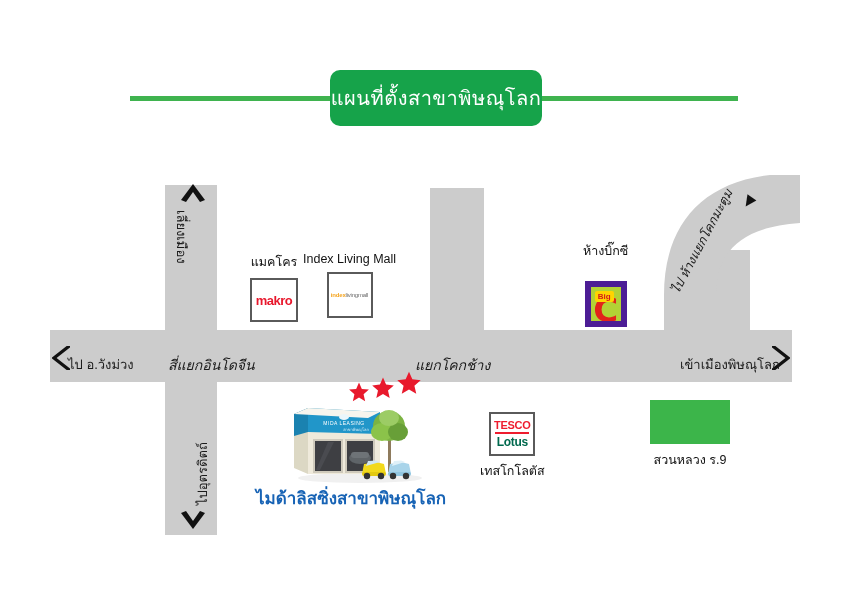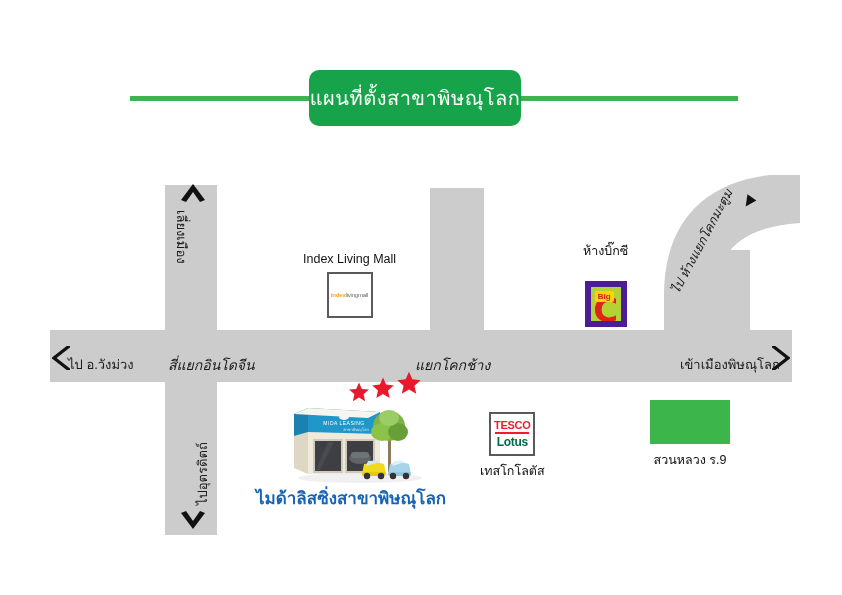--- a/index.html
+++ b/index.html
@@ -22,21 +22,21 @@
   .header-rule {
     position: absolute;
     left: 130px;
     top: 96px;
     width: 608px;
     height: 5px;
     background: #3fb34f;
   }
   .title-box {
     position: absolute;
-    left: 309px;
+    left: 330px;
     top: 70px;
     width: 212px;
     height: 56px;
     background: #16a34a;
     border-radius: 10px;
     display: flex;
     align-items: center;
     justify-content: center;
     box-sizing: border-box;
   }
@@ -321,20 +321,26 @@
   <div class="vlabel vlabel-uttaradit">ไปอุตรดิตถ์</div>
 
   <div class="hlabel hlabel-wangmuang">ไป อ.วังม่วง</div>
   <div class="hlabel hlabel-phitsanulok">เข้าเมืองพิษณุโลก</div>
 
   <div class="junction junction-indochina">สี่แยกอินโดจีน</div>
   <div class="junction junction-khokchang">แยกโคกช้าง</div>
 
   <div class="ramp-label">ไป ห้างแยกโคกมะตูม</div>
 
+  <div class="poi poi-makro">
+    <div class="poi-caption">แมคโคร</div>
+    <div class="logo-box">
+      <span class="makro-word">makro</span>
+    </div>
+  </div>
 
   <div class="poi poi-index">
     <div class="poi-caption">Index Living Mall</div>
     <div class="logo-box">
       <span class="index-word"><b>index</b><span>livingmall</span></span>
     </div>
   </div>
 
   <div class="poi poi-bigc">
     <div class="poi-caption">ห้างบิ๊กซี</div>

